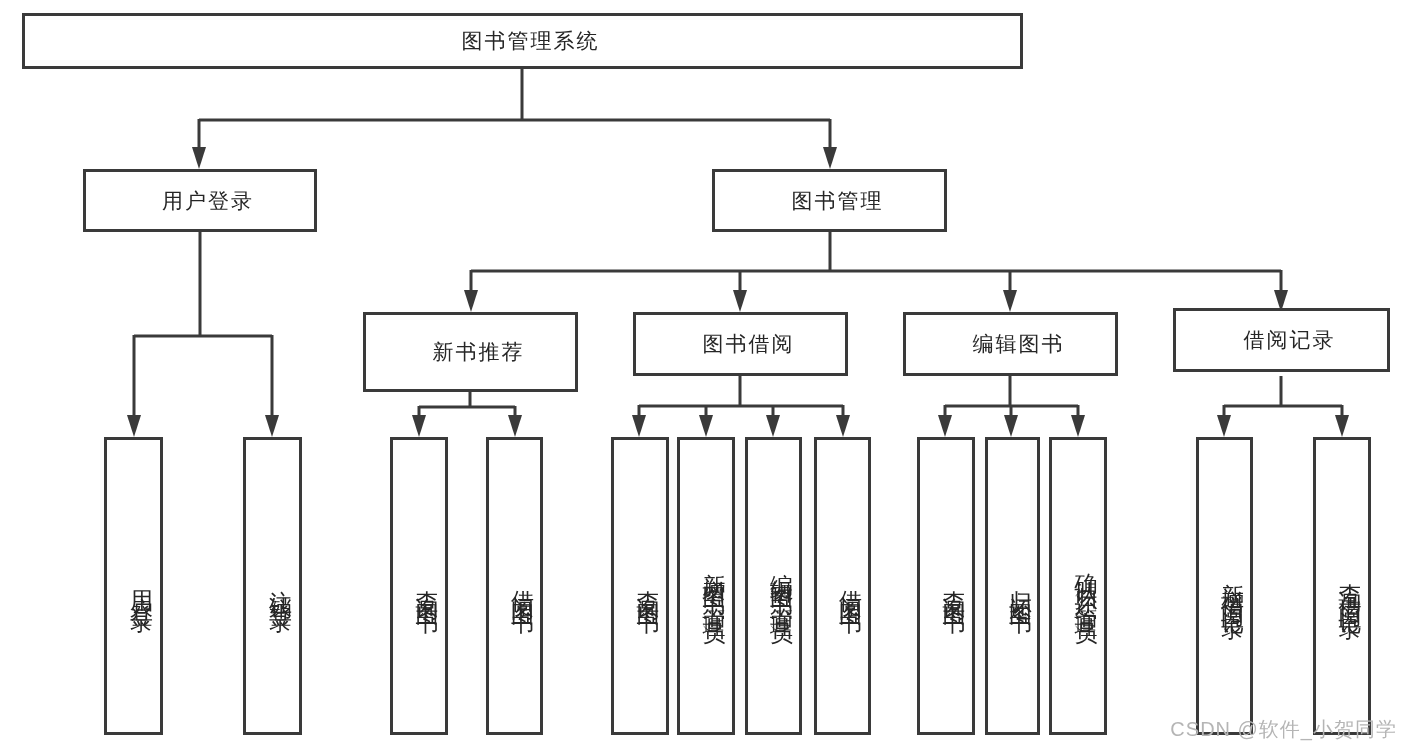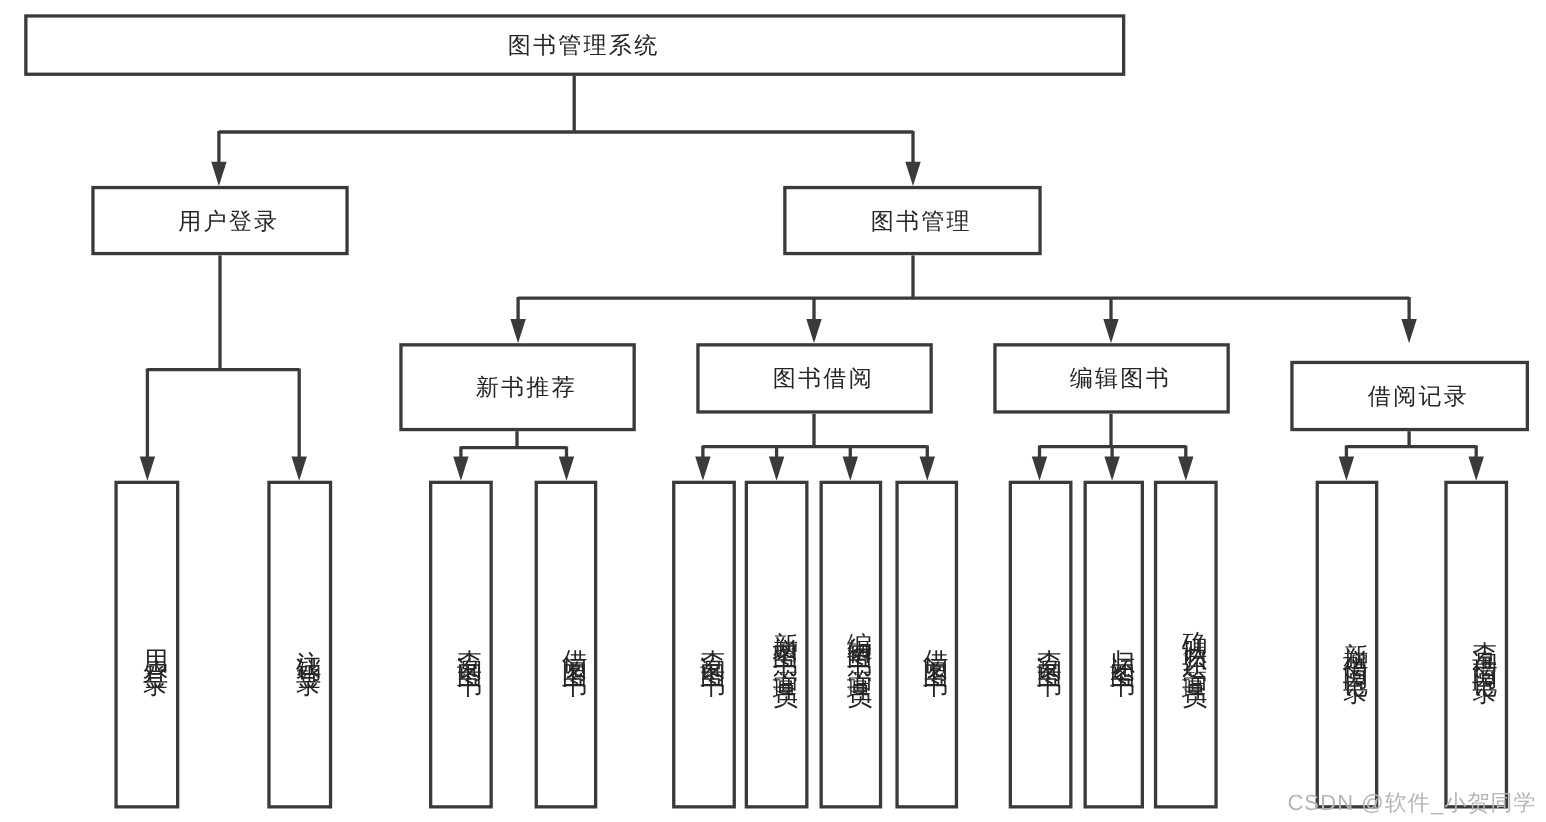--- a/index.html
+++ b/index.html
@@ -38,21 +38,21 @@
     font-size: 21px;
     letter-spacing: 2px;
     white-space: nowrap;
   }
   .root-box   { left: 22px;  top: 13px;  width: 1001px; height: 56px; }
   .l2-a       { left: 83px;  top: 169px; width: 234px;  height: 63px; }
   .l2-b       { left: 712px; top: 169px; width: 235px;  height: 63px; text-align: center; }
   .l3-a       { left: 363px;  top: 312px; width: 215px; height: 80px; }
   .l3-b       { left: 633px;  top: 312px; width: 215px; height: 64px; }
   .l3-c       { left: 903px;  top: 312px; width: 215px; height: 64px; }
-  .l3-d       { left: 1173px; top: 328px; width: 217px; height: 64px; }
+  .l3-d       { left: 1173px; top: 308px; width: 217px; height: 64px; }
   .leaf {
     top: 437px;
     height: 298px;
     writing-mode: vertical-rl;
     text-orientation: mixed;
     font-size: 23px;
     letter-spacing: 7px;
     line-height: 1;
   }
   .leaf-1  { left: 104px;  width: 59px; }

